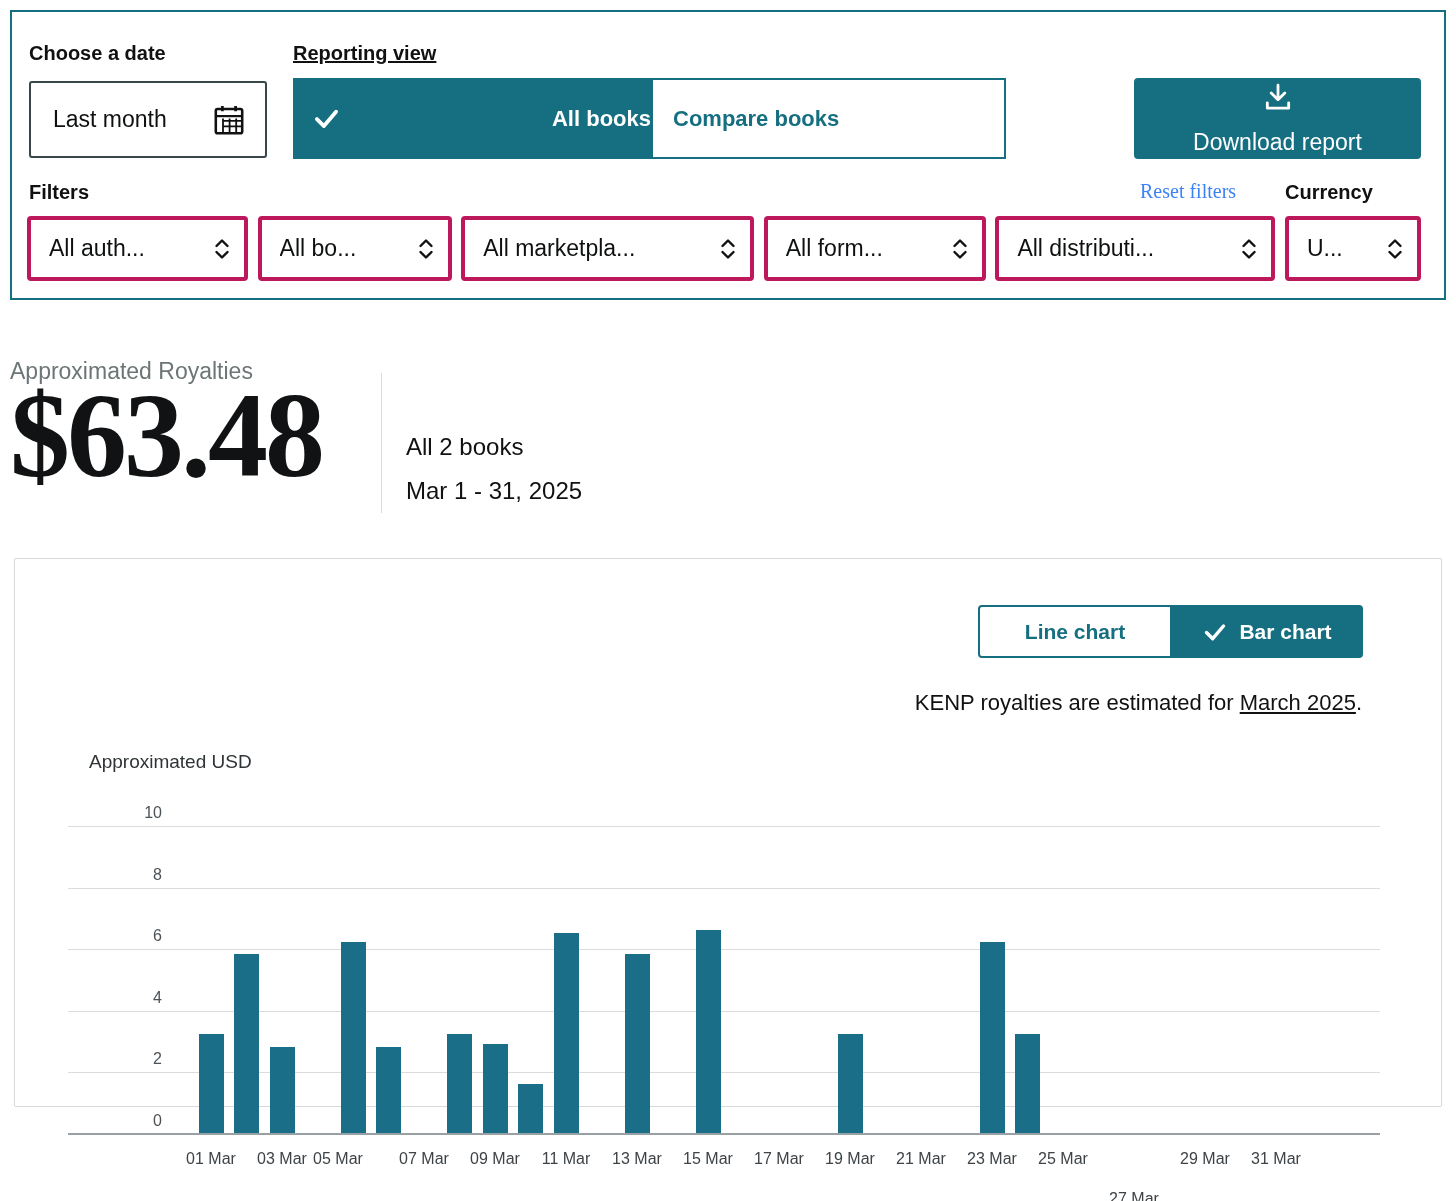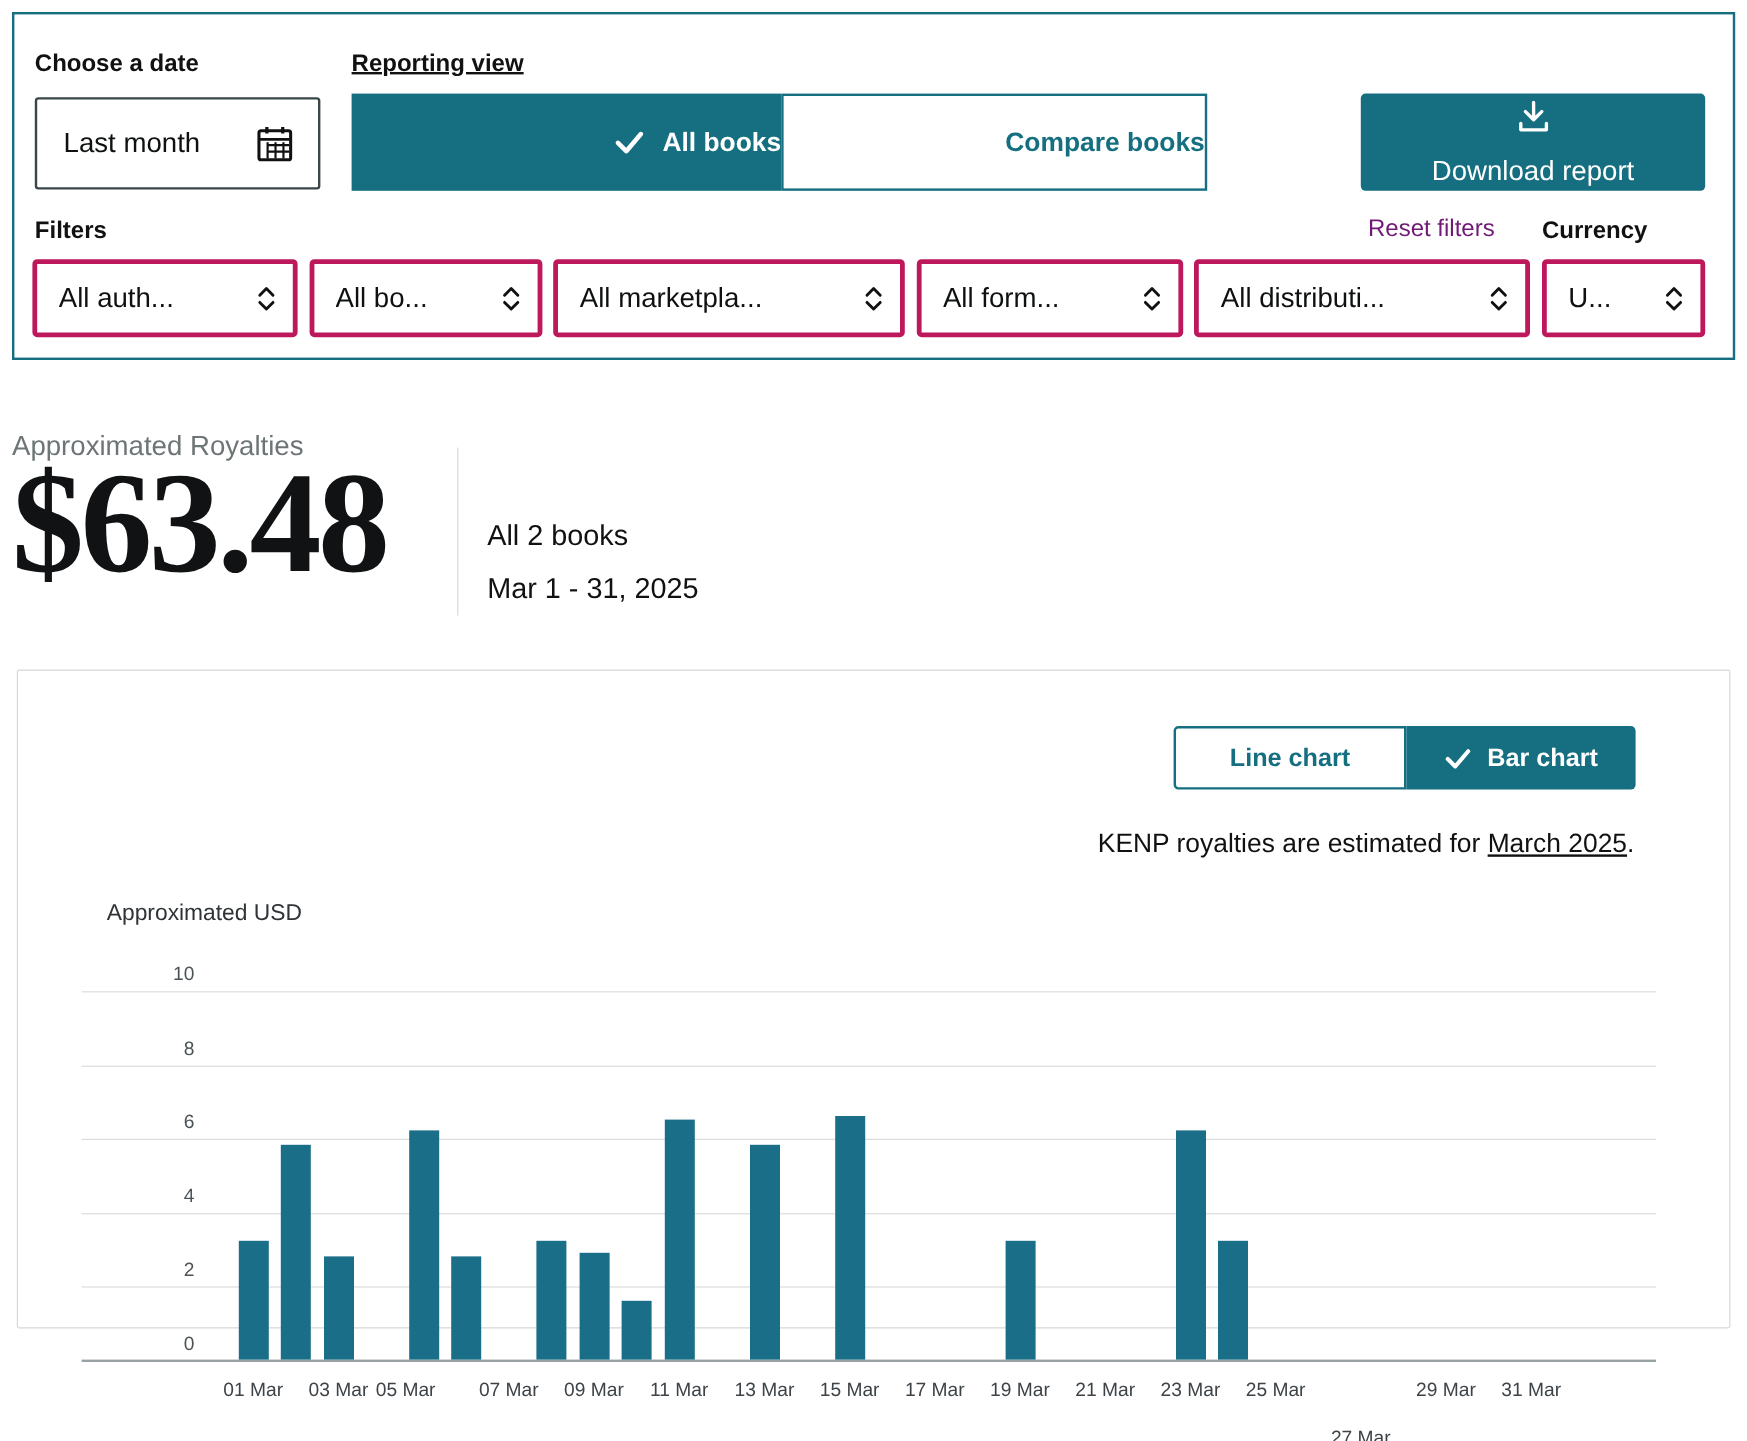--- a/index.html
+++ b/index.html
@@ -8,30 +8,30 @@
   button { font-family:inherit; background:none; border:none; cursor:pointer; color:inherit; }
 
   
   .top-panel { position:absolute; left:10px; top:10px; width:1436px; height:290px;
                border:2px solid #156f80; background:#fff; }
   .lbl { position:absolute; font-size:20px; font-weight:700; color:#111; }
   .choose-date { left:17px; top:30px; }
   .reporting-view { left:281px; top:30px; text-decoration:underline; }
   .filters-lbl { left:17px; top:169px; }
   .currency-lbl { left:1273px; top:169px; }
-  .reset { position:absolute; left:1128px; top:168px; font-size:20px; font-weight:400; color:#701a75; cursor:pointer; }
+  .reset { position:absolute; left:1128px; top:168px; font-size:20px; font-weight:400; color:#3b82f6; cursor:pointer;font-family:Liberation Serif, serif; }
 
   .date-btn { position:absolute; left:17px; top:69px; width:238px; height:77px;
               border:2px solid #39464a; border-radius:3px; background:#fff;
               display:flex; align-items:center; justify-content:space-between;
               padding:0 18px 0 22px; font-size:23px; color:#0f1111; }
 
   .seg { position:absolute; left:281px; top:66px; width:713px; height:81px; display:flex; }
-  .seg button { display:flex; align-items:center; justify-content:flex-end; gap:14px;
-                font-size:22px; font-weight:700; height:100%; }
+  .seg button { display:flex; align-items:center; justify-content:space-between; gap:14px;
+                font-size:22px; font-weight:700; height:100%;padding-left:20px; }
   .seg-on  { width:358px; background:#156f80; color:#fff; }
   .seg-off { width:355px; background:#fff; color:#156f80; border:2px solid #156f80; }
 
   .dl-btn { position:absolute; left:1122px; top:66px; width:287px; height:81px;
             background:#156f80; color:#fff; border-radius:4px; font-size:23px;
             display:flex; align-items:center; justify-content:center; gap:16px;flex-direction:column; }
 
   .filters-row { position:absolute; left:15px; top:204px; width:1394px; height:65px;
                  display:flex; justify-content:space-between; }
   .filter-select { border:4px solid #be185d; border-radius:4px; background:#fff;

